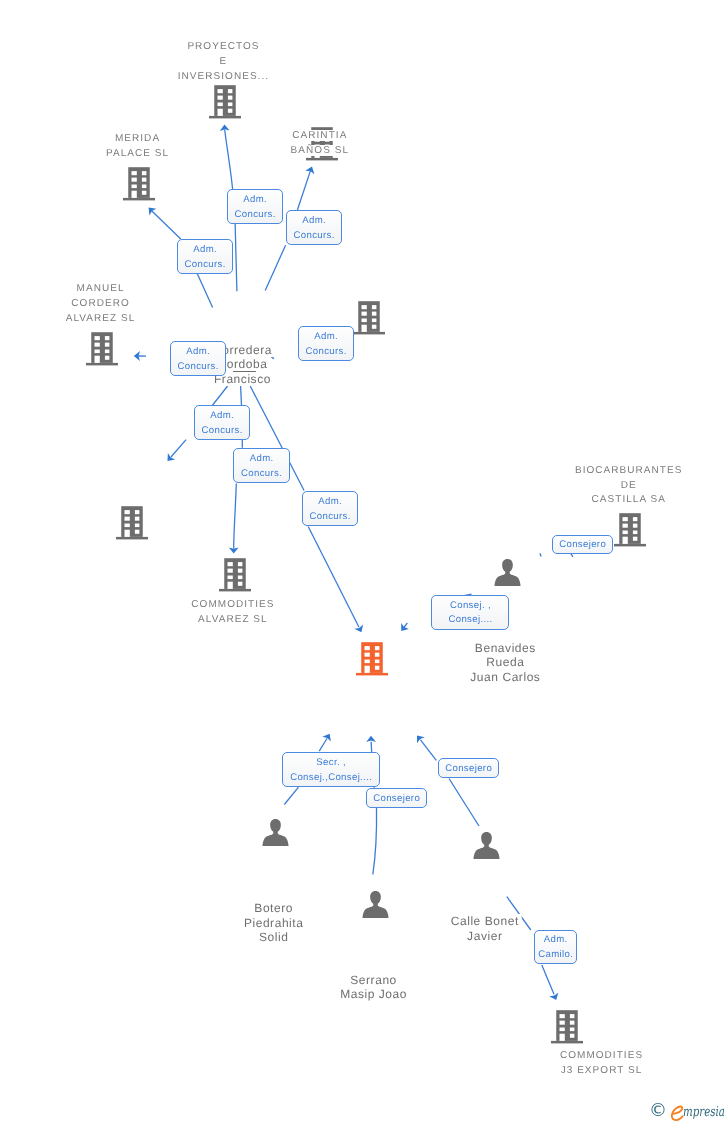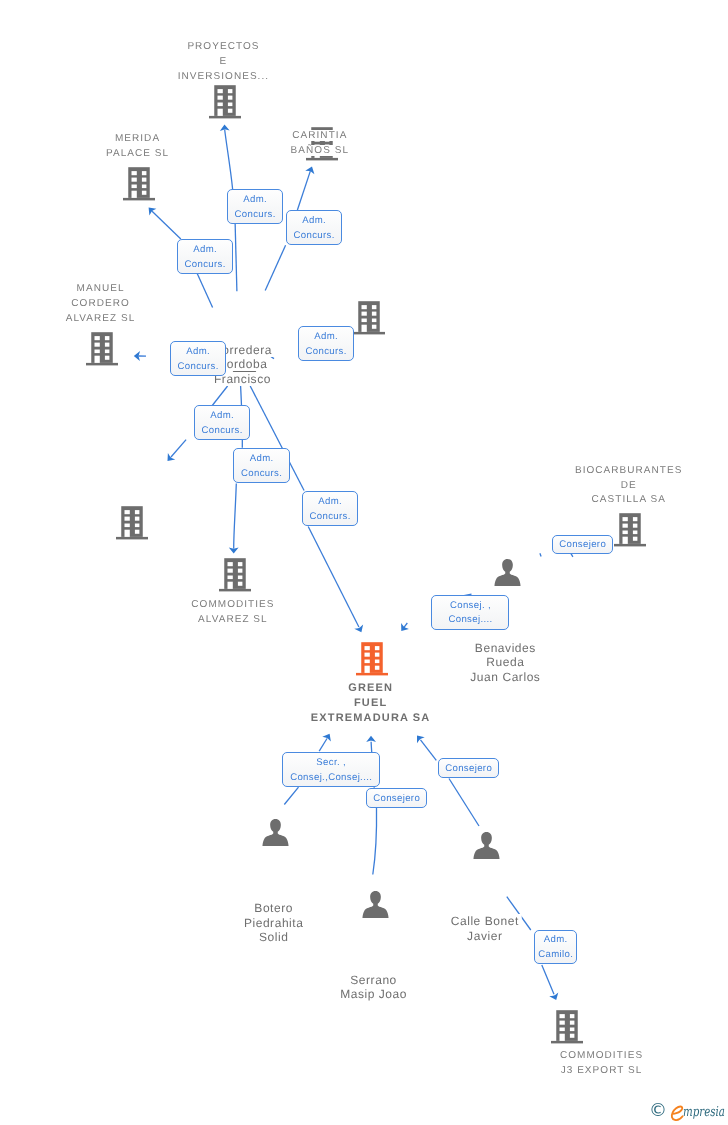--- a/index.html
+++ b/index.html
@@ -224,25 +224,20 @@
         <rect x="0" y="32.9" width="32" height="2.5" fill="#f4622d"></rect>
         <rect x="8.5" y="6.1" width="5.3" height="4.1" fill="#fff"></rect>
         <rect x="18.9" y="6.1" width="4.5" height="4.1" fill="#fff"></rect>
         <rect x="8.5" y="12.6" width="5.3" height="4.1" fill="#fff"></rect>
         <rect x="18.9" y="12.6" width="4.5" height="4.1" fill="#fff"></rect>
         <rect x="8.5" y="19.5" width="5.3" height="3.6" fill="#fff"></rect>
         <rect x="18.9" y="19.5" width="4.5" height="3.6" fill="#fff"></rect>
         <rect x="8.5" y="25.7" width="5.3" height="7.2" fill="#fff"></rect>
         <rect x="18.9" y="25.7" width="4.5" height="4.1" fill="#fff"></rect>
       </svg></div>
-  <div class="nlabel mainlabel" style="left:370.1px;top:681.1px;">
-      <div><span>GREEN</span></div>
-      <div><span>FUEL</span></div>
-      <div><span>EXTREMADURA SA</span></div>
-    </div>
   <div class="node" style="left:551.2px;top:1007.5px;width:32px;height:36px;"><svg width="32" height="36" viewBox="0 0 32 36">
         <rect x="5.25" y="2.2" width="21.5" height="30.7" fill="#6d6d6d"></rect>
         <rect x="0" y="32.9" width="32" height="2.5" fill="#6d6d6d"></rect>
         <rect x="8.5" y="6.1" width="5.3" height="4.1" fill="#fff"></rect>
         <rect x="18.9" y="6.1" width="4.5" height="4.1" fill="#fff"></rect>
         <rect x="8.5" y="12.6" width="5.3" height="4.1" fill="#fff"></rect>
         <rect x="18.9" y="12.6" width="4.5" height="4.1" fill="#fff"></rect>
         <rect x="8.5" y="19.5" width="5.3" height="3.6" fill="#fff"></rect>
         <rect x="18.9" y="19.5" width="4.5" height="3.6" fill="#fff"></rect>
         <rect x="8.5" y="25.7" width="5.3" height="7.2" fill="#fff"></rect>

